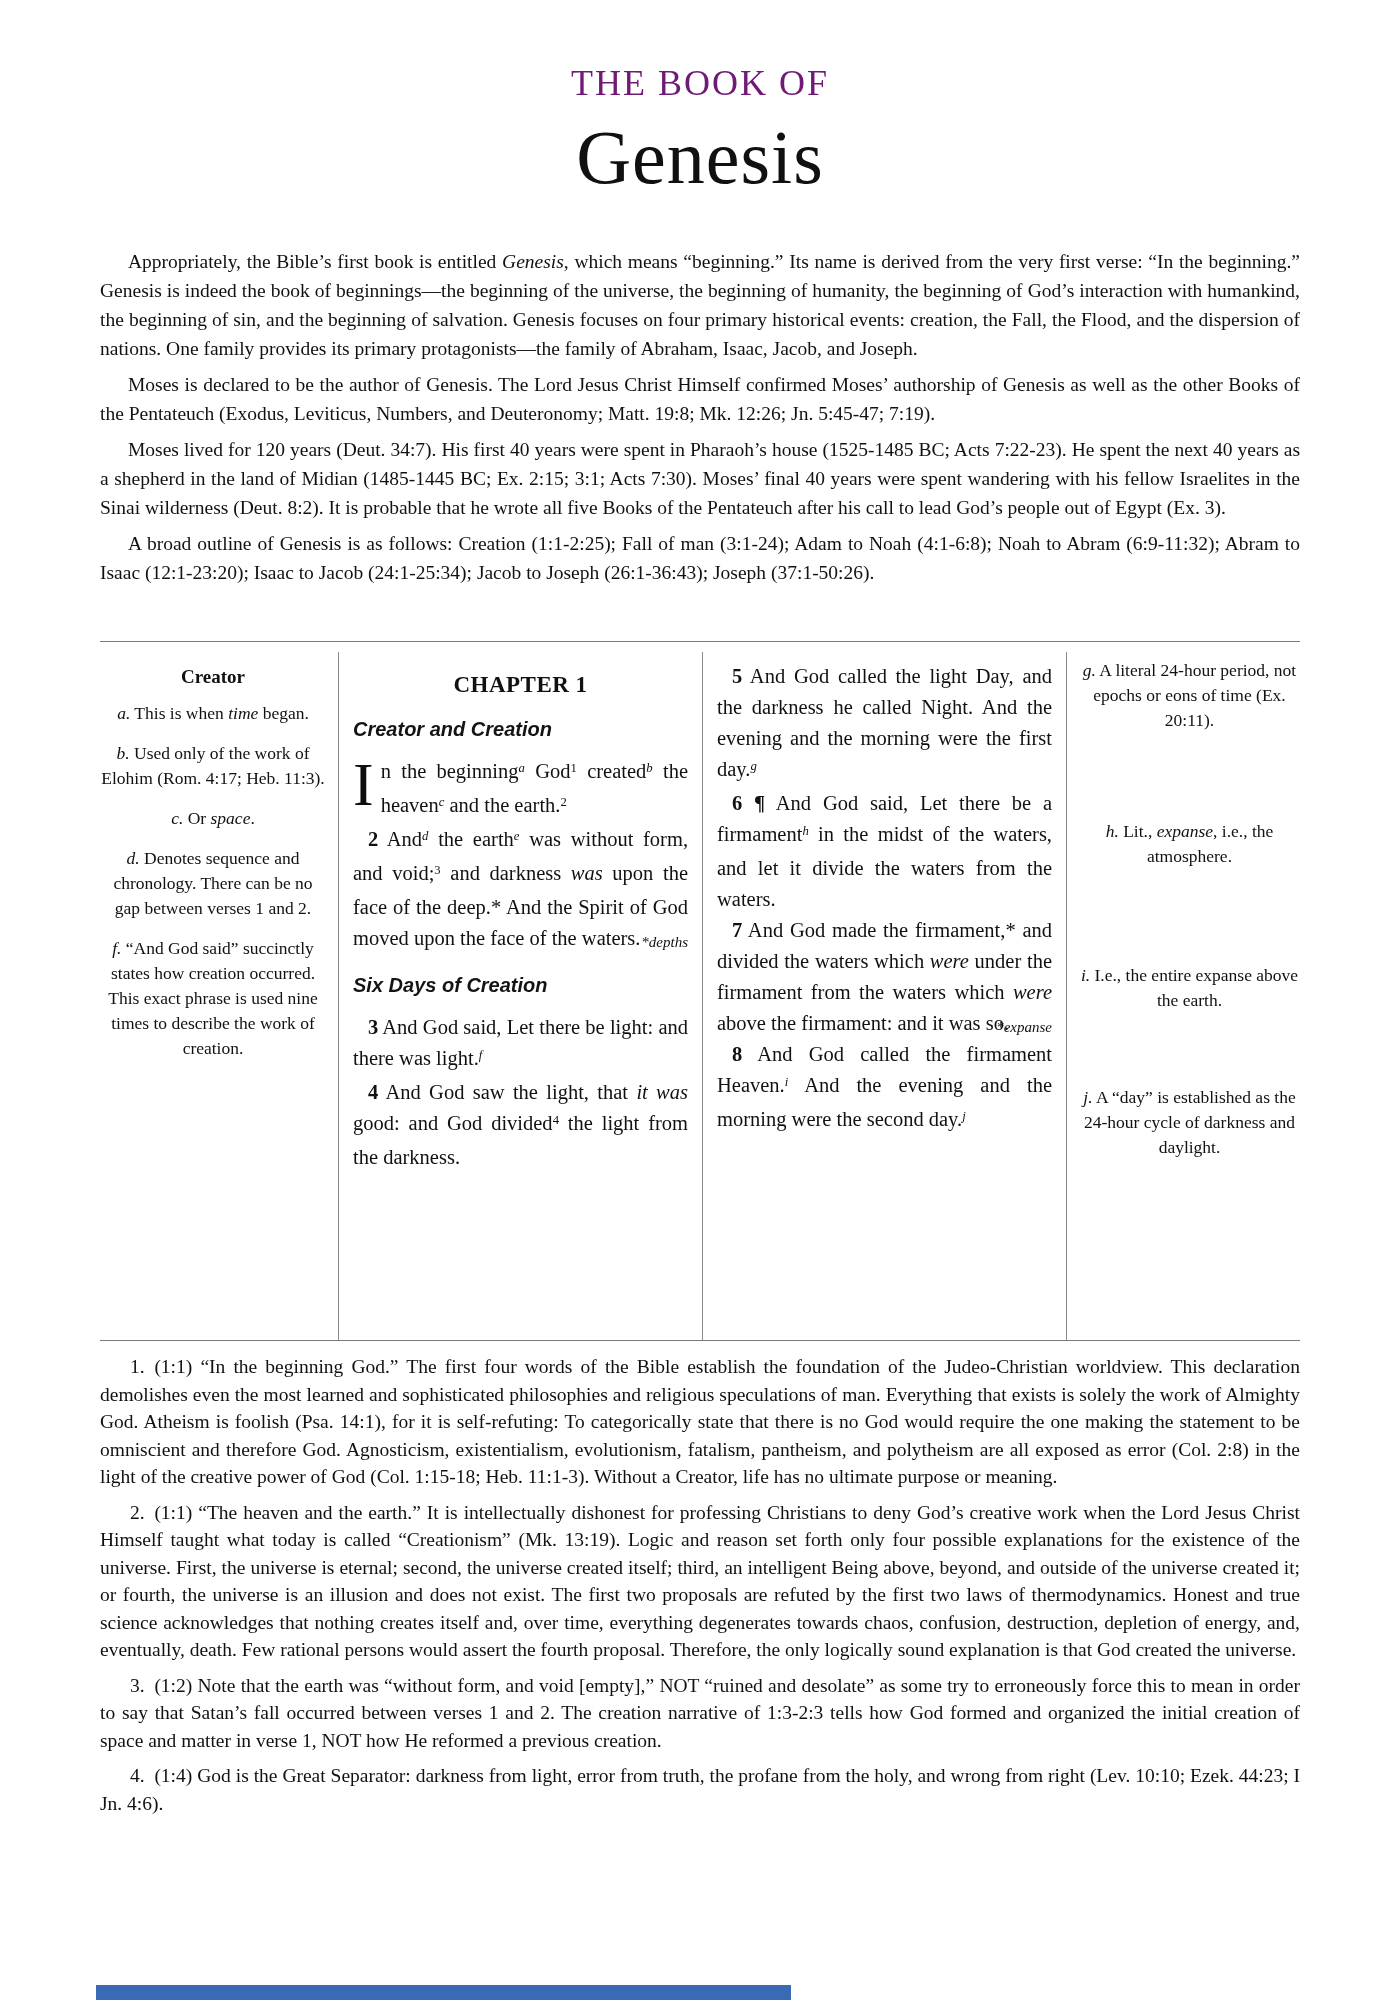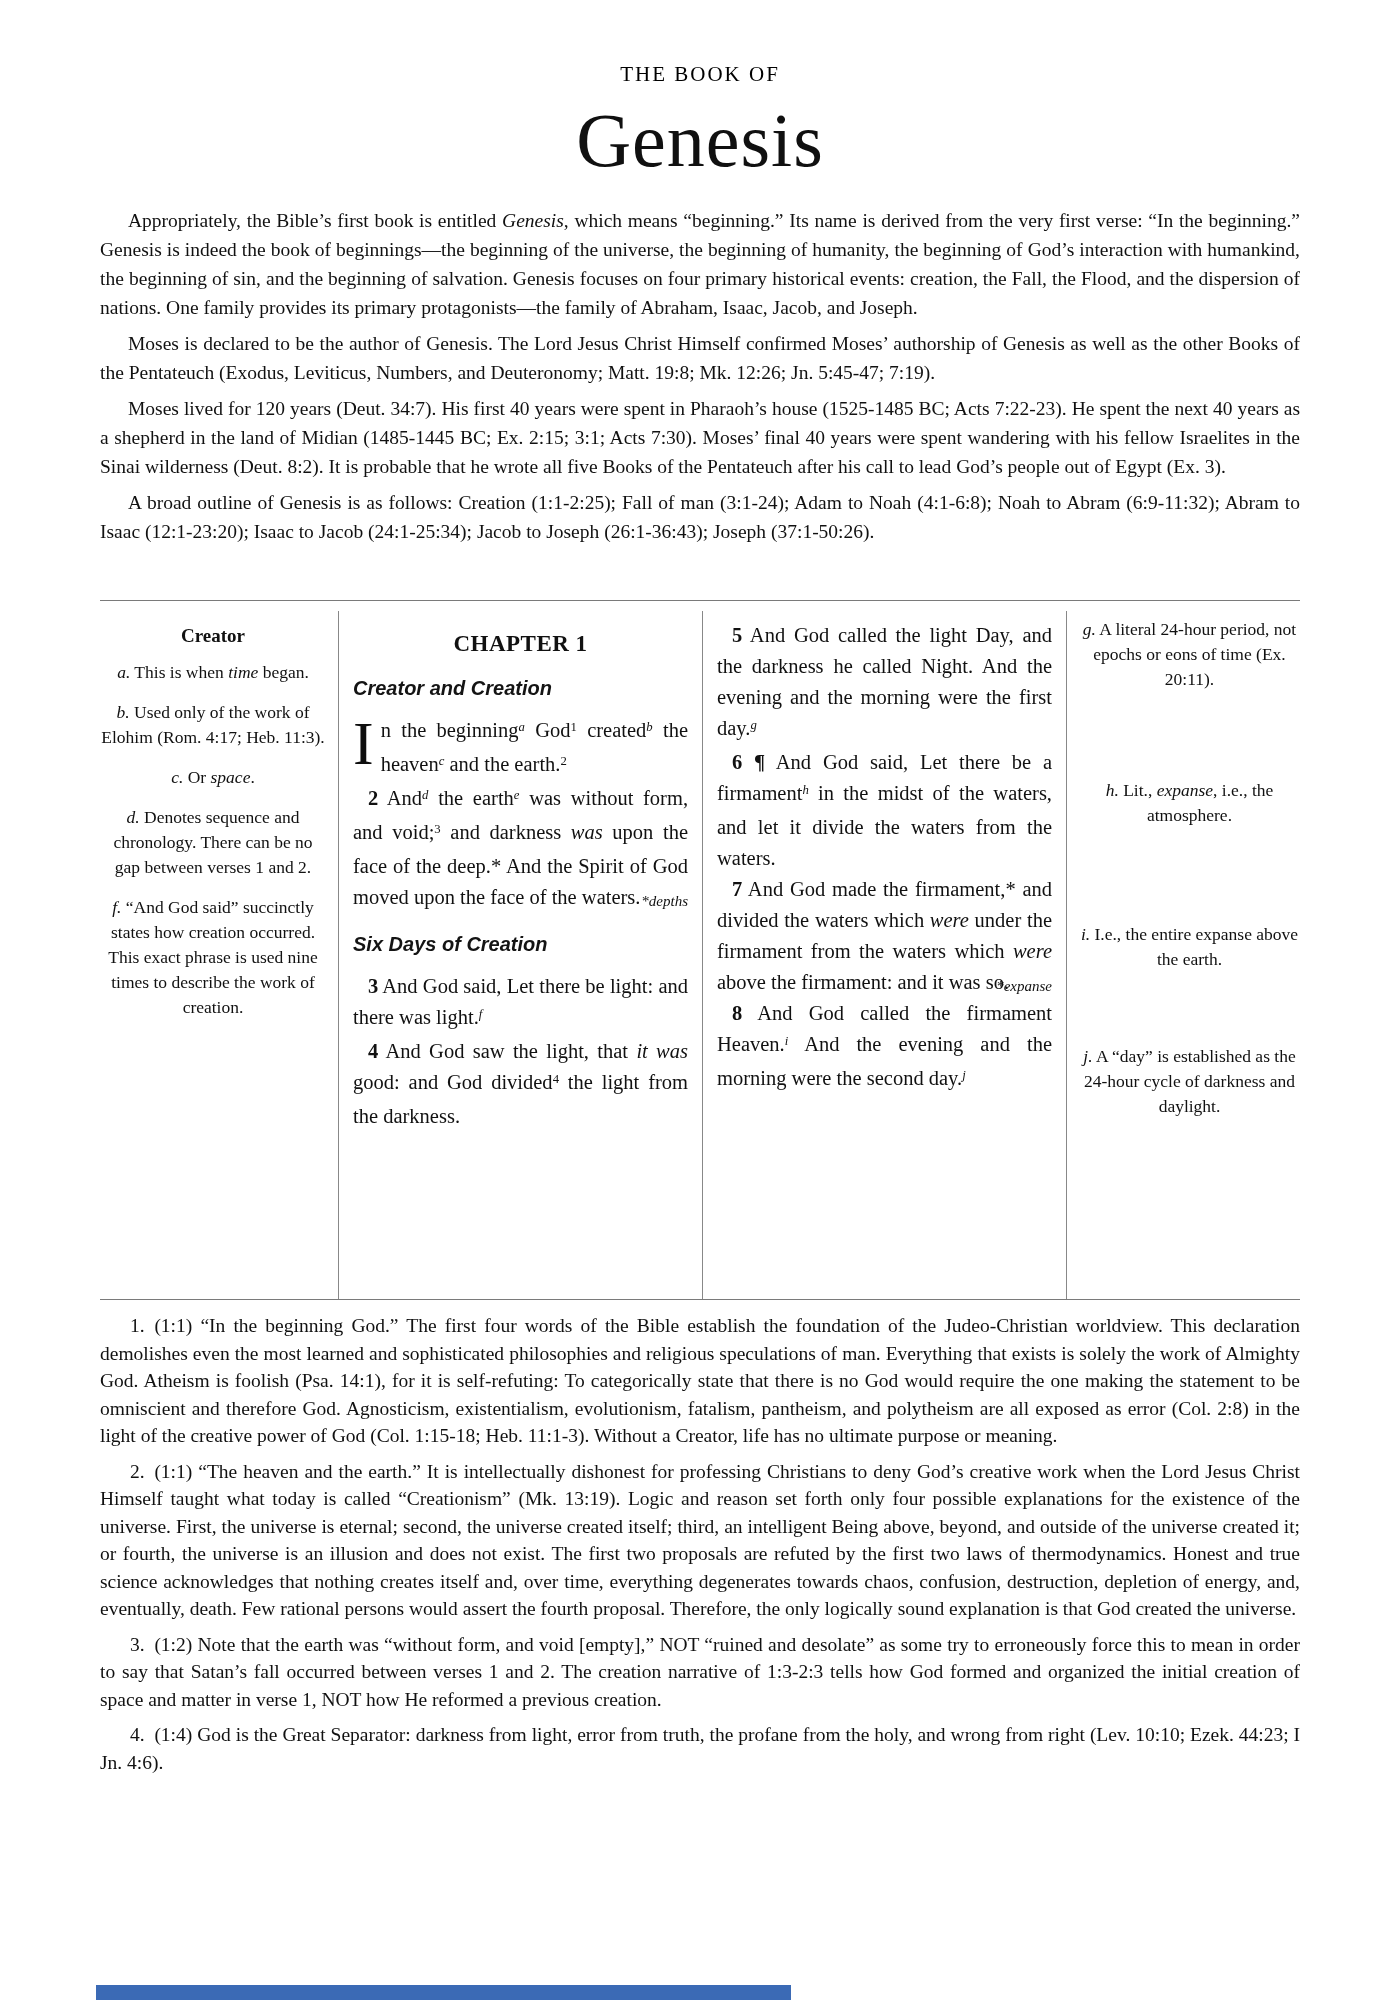--- a/index.html
+++ b/index.html
@@ -1,24 +1,24 @@
 <!DOCTYPE html>
 <html><head>
 <meta charset="utf-8">
 <style>
   html,body{margin:0;padding:0;background:#ffffff;}
   body{width:1400px;height:2000px;overflow:hidden;font-family:"Liberation Serif",serif;color:#111;}
   .page{position:relative;width:1400px;height:2000px;box-sizing:border-box;padding:0 100px;}
 
   
-  .kicker{padding-top:62px;text-align:center;font-size:21px;letter-spacing:2px;color:#000000;}
+  .kicker{padding-top:62px;text-align:center;font-size:36px;letter-spacing:2px;color:#701a75;}
   .book-title{margin:10px 0 0;text-align:center;font-size:76px;font-weight:500;letter-spacing:1px;color:#101010;}
 
   
-  .intro{margin-top:22px;}
+  .intro{margin-top:46px;}
   .intro p{margin:0;font-size:19.5px;line-height:29px;text-align:justify;text-indent:28px;}
   .intro p + p{margin-top:7px;}
 
   .rule{border:0;border-top:1.5px solid #7a7a7a;margin:0;}
   .rule-top{margin-top:54px;}
   .rule-bottom{margin-top:0;}
 
   
   .columns{display:flex;min-height:688px;box-sizing:border-box;margin-top:10px;}
   .columns *{box-sizing:border-box;}

